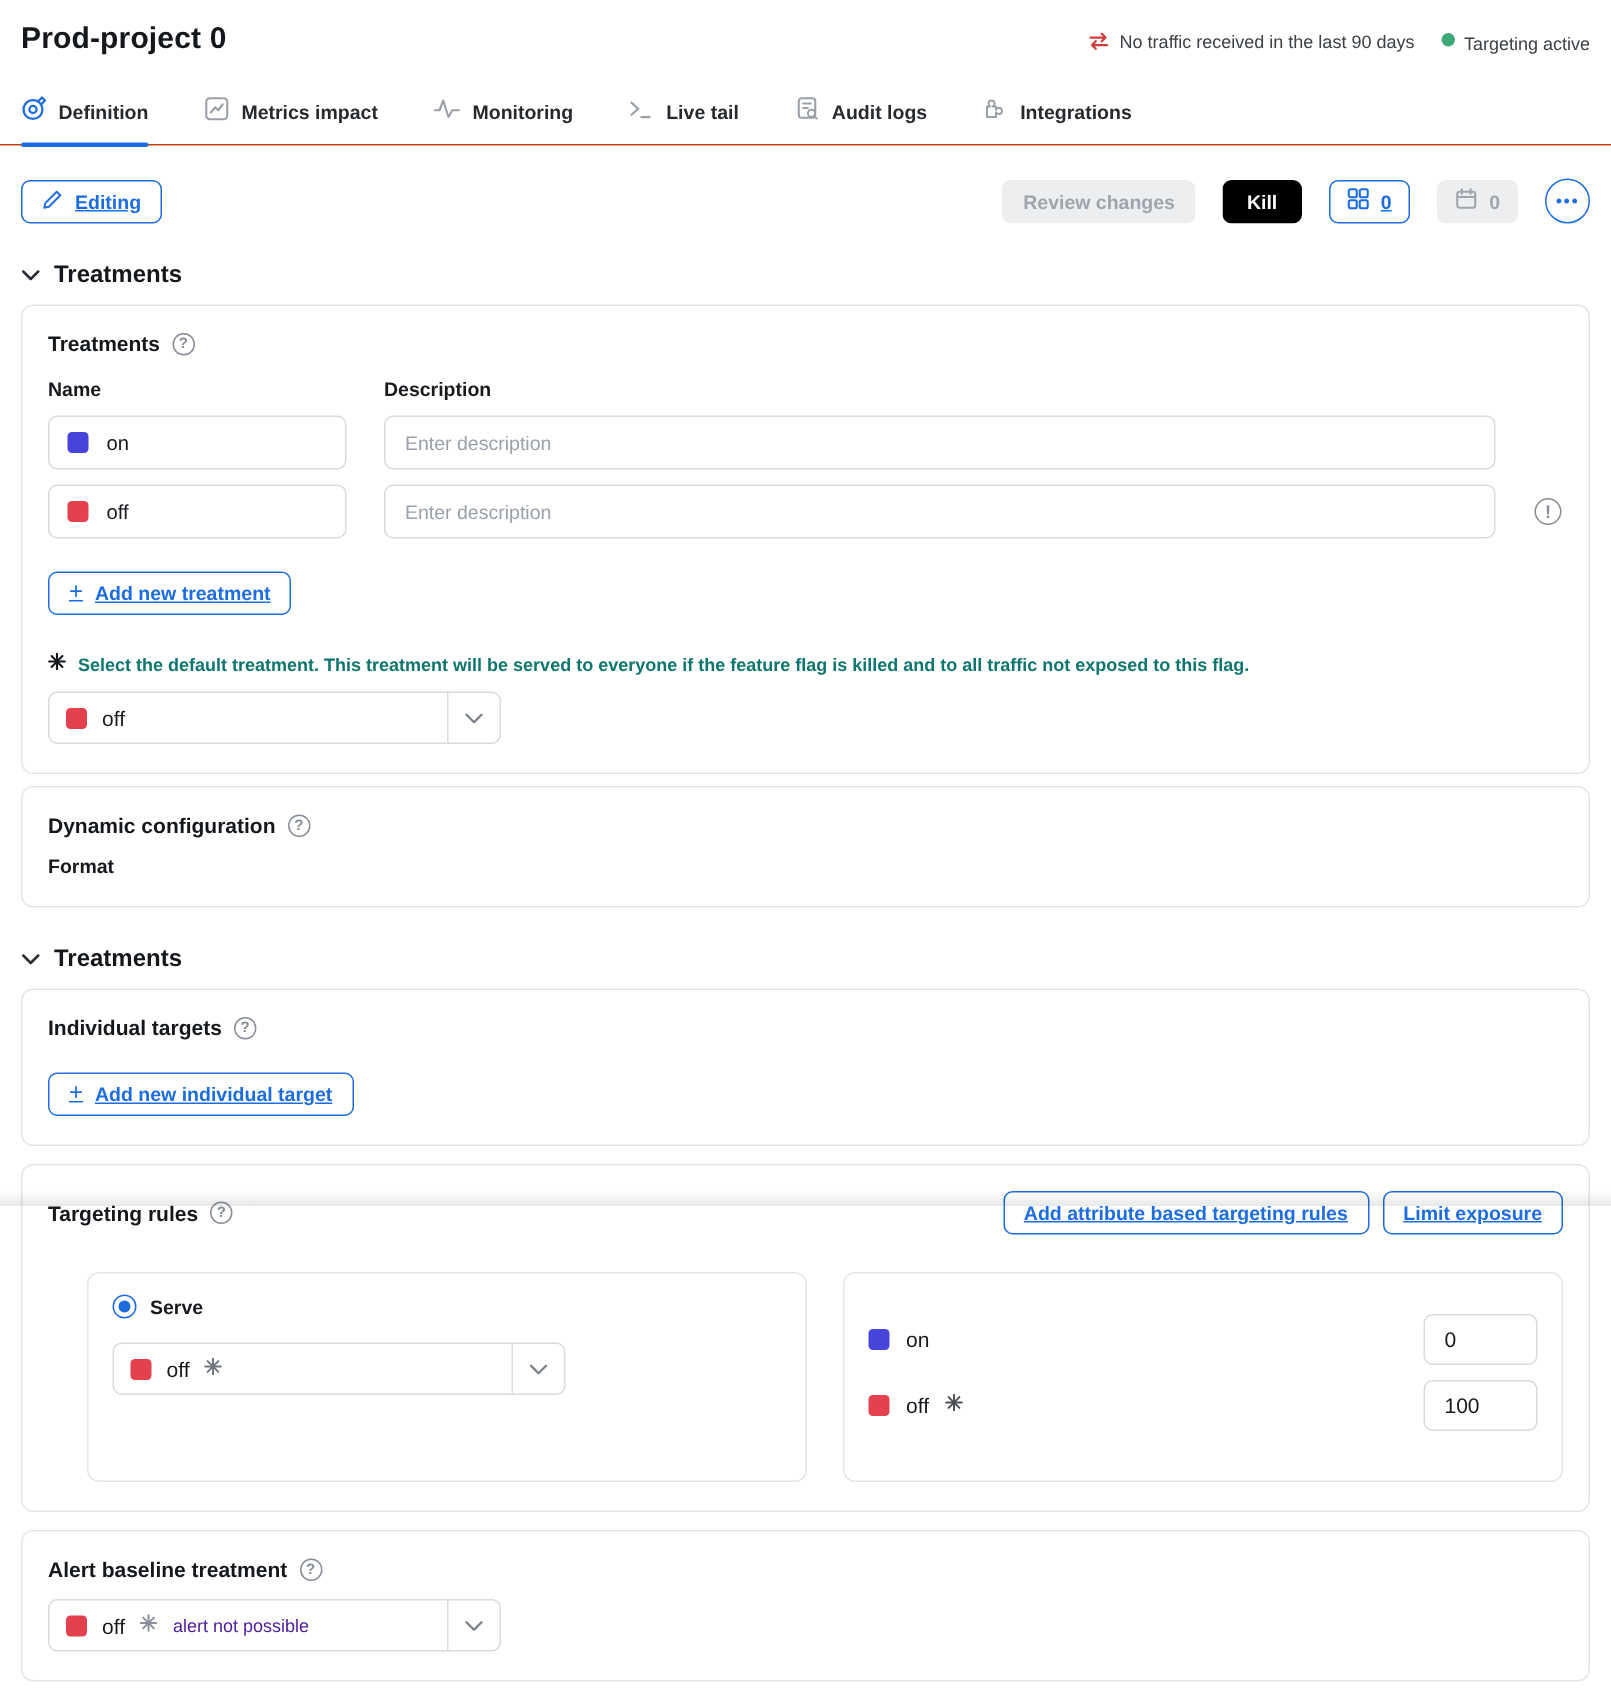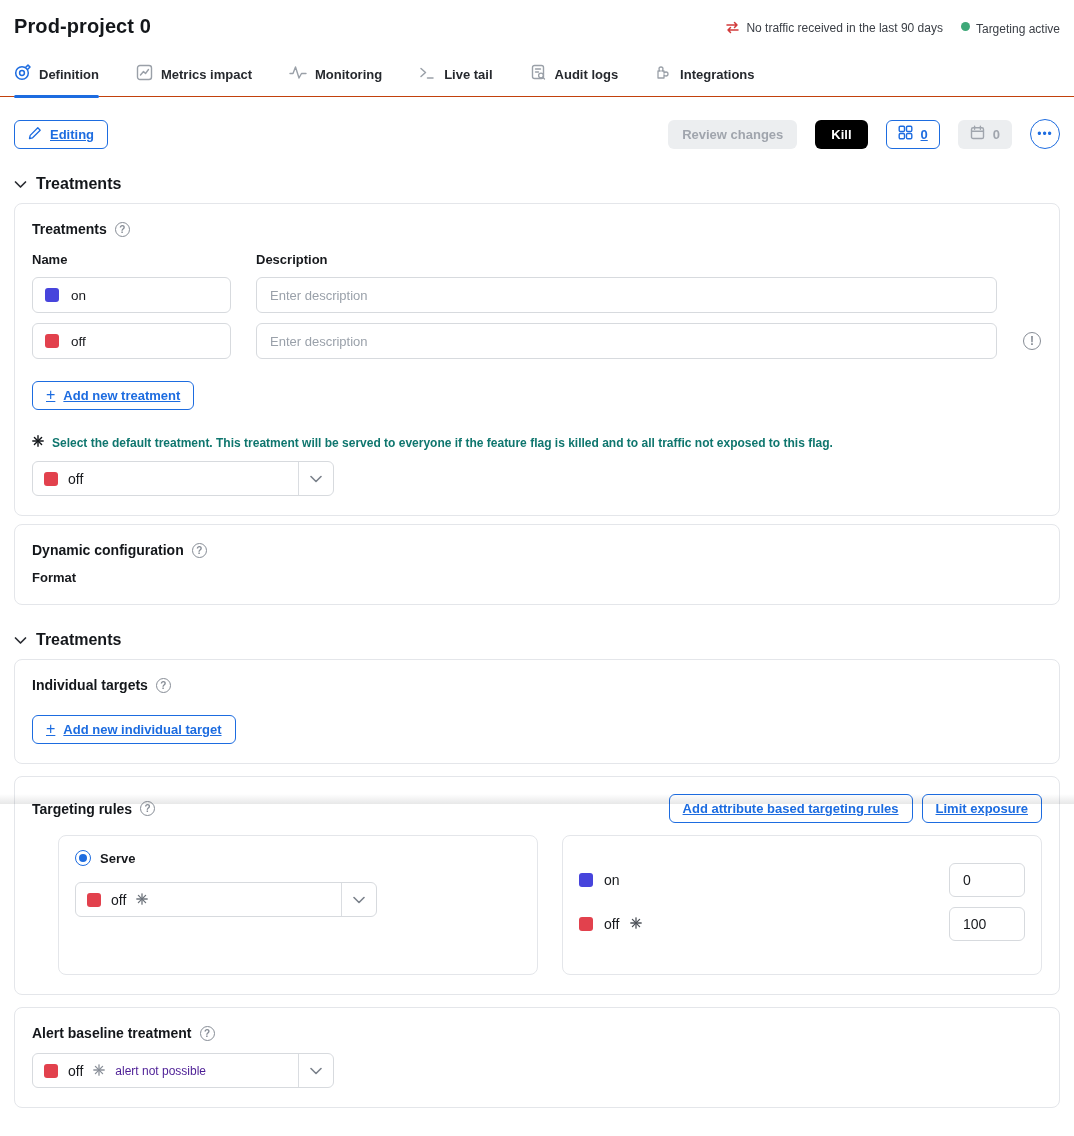--- a/index.html
+++ b/index.html
@@ -69,21 +69,21 @@
   .select-placeholder { font-size:13px; color:#9aa1aa; }
   .select-hint { font-size:12px; color:#4c1d95; }
 
   .format-label { margin-top:12px; font-size:13px; font-weight:700; }
   .mt10 { margin-top:10px; } .mt11 { margin-top:11px; } .mt12 { margin-top:12px; } .mt16 { margin-top:16px; }
   .card-gap8 { margin-top:8px; } .card-gap12 { margin-top:12px; }
 
   
   .tr-head { display:flex; justify-content:space-between; align-items:center; }
   .tr-head-buttons { display:flex; gap:9px; }
-  .panels { margin-top:12px; display:flex; gap:24px;padding-left:26px; }
+  .panels { margin-top:25px; display:flex; gap:24px;padding-left:26px; }
   .panel { flex:1; border:1px solid #e4e6ea; border-radius:8px; padding:14px 16px; height:140px; }
   .radio-row { display:flex; align-items:center; gap:9px; font-size:13px; font-weight:700; color:#17191d; }
   .radio { width:16px; height:16px; border-radius:50%; flex:0 0 auto; position:relative; }
   .radio.on { border:1.5px solid #1d6ce0; }
   .radio.on::after { content:""; position:absolute; top:50%; left:50%; transform:translate(-50%,-50%);
          width:8px; height:8px; border-radius:50%; background:#1d6ce0; }
   .radio.off { border:1.5px solid #c9cdd3; }
   .dist-row { display:flex; align-items:center; gap:11px; margin-top:10px; }
   .dist-row.first { margin-top:13px; }
   .dist-name { font-size:14px; color:#17191d; }

